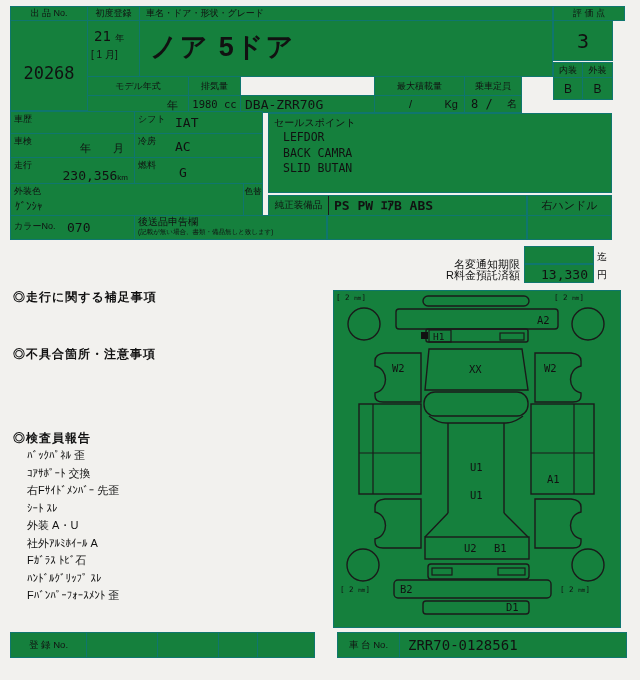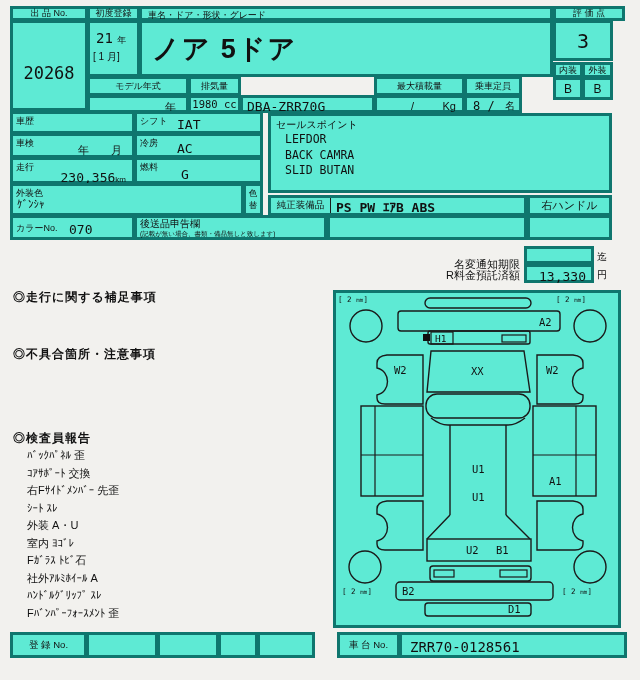--- a/index.html
+++ b/index.html
@@ -2,21 +2,21 @@
 <html><head>
 <meta charset="utf-8">
 <style>
   html,body{margin:0;padding:0;}
   body{background:#e8e8e6;}
   #sheet{
     position:relative;width:640px;height:680px;background:#f2f1ee;
     font-family:"Liberation Sans",sans-serif;color:#111;overflow:hidden;
   }
   .abs{position:absolute;box-sizing:border-box;}
-  .bx{border:3px solid #0f766e;background:#5eead4;}
+  .bx{border:1px solid #0f766e;background:#15803d;}
   .lbl{font-size:9px;line-height:13px;}
   .ctr{display:flex;align-items:center;justify-content:center;}
   .mono{font-family:"DejaVu Sans Mono",monospace;}
   .tl{padding:1px 0 10px 3px;}
   .small-note{font-size:6.5px;line-height:8px;white-space:nowrap;}
   .sec-head{font-size:12px;font-weight:bold;letter-spacing:1px;white-space:nowrap;}
   .insp-item{font-size:11px;line-height:17.5px;white-space:nowrap;}
   .sales-line{font-size:11.5px;line-height:15.5px;font-family:"DejaVu Sans Mono",monospace;}
   svg text{font-family:"DejaVu Sans Mono",monospace;fill:#111;}
   svg .shape{fill:none;stroke:#1a1a1a;stroke-width:1.4;}
@@ -136,23 +136,22 @@
   <div class="abs sec-head" style="left:13px;top:289px;">◎走行に関する補足事項</div>
   <div class="abs sec-head" style="left:13px;top:346px;">◎不具合箇所・注意事項</div>
   <div class="abs sec-head" style="left:13px;top:430px;">◎検査員報告</div>
 
   <div class="abs" style="left:27px;top:447px;width:250px;">
     <div class="insp-item">ﾊﾞｯｸﾊﾟﾈﾙ 歪</div>
     <div class="insp-item">ｺｱｻﾎﾟｰﾄ 交換</div>
     <div class="insp-item">右Fｻｲﾄﾞﾒﾝﾊﾞｰ 先歪</div>
     <div class="insp-item">ｼｰﾄ ｽﾚ</div>
     <div class="insp-item">外装 A・U</div>
-    <div class="insp-item">室内 ﾖｺﾞﾚ</div>
+    <div class="insp-item">社外ｱﾙﾐﾎｲｰﾙ A</div>
     <div class="insp-item">Fｶﾞﾗｽ ﾄﾋﾞ石</div>
-    <div class="insp-item">社外ｱﾙﾐﾎｲｰﾙ A</div>
     <div class="insp-item">ﾊﾝﾄﾞﾙｸﾞﾘｯﾌﾟ ｽﾚ</div>
     <div class="insp-item">Fﾊﾞﾝﾊﾟｰﾌｫｰｽﾒﾝﾄ 歪</div>
   </div>
 
   <div class="abs bx" style="left:333px;top:290px;width:288px;height:338px;">
     <svg width="286" height="336" viewBox="0 0 286 336">
 
       <text x="2" y="9" font-size="7.5">[ 2 ㎜]</text>
       <text x="220" y="9" font-size="7.5">[ 2 ㎜]</text>
       <text x="6" y="301" font-size="7.5">[ 2 ㎜]</text>

